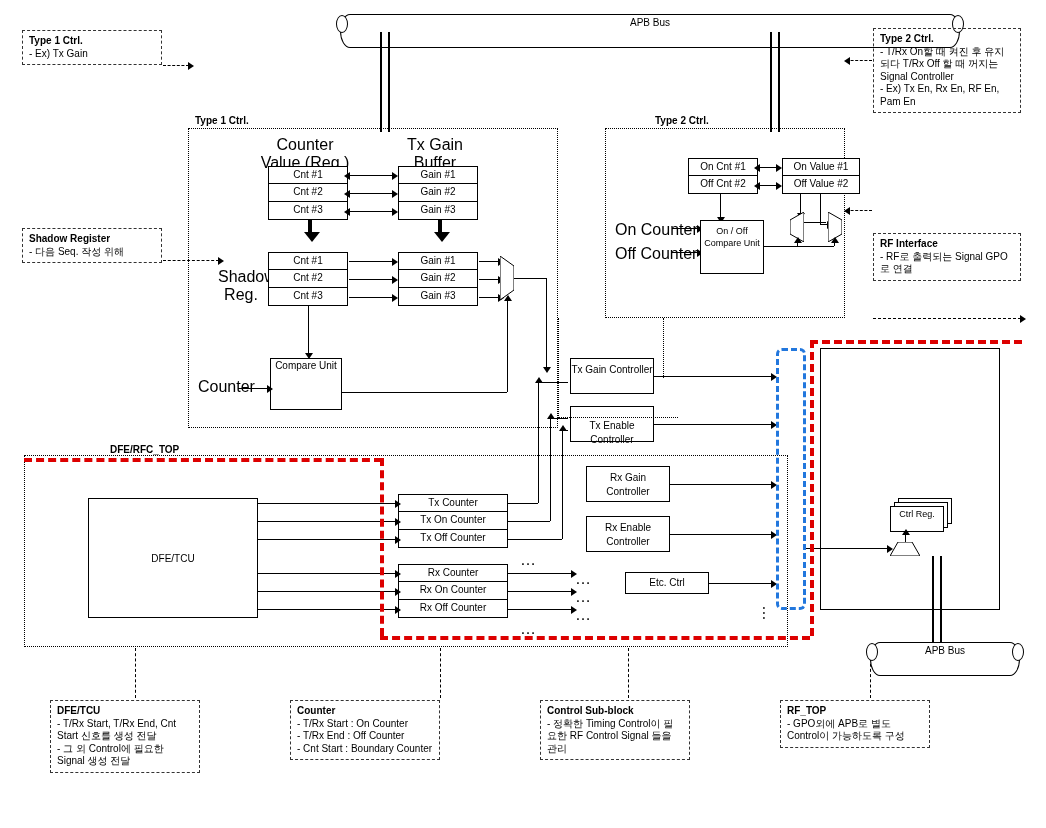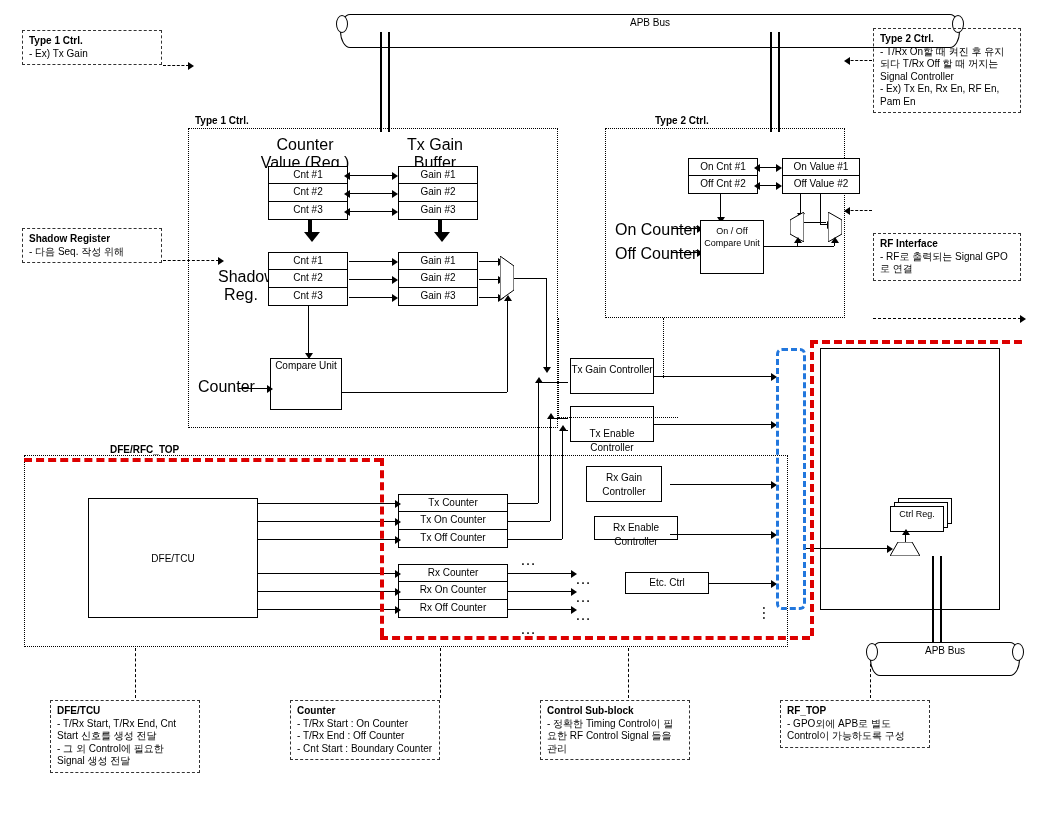--- a/index.html
+++ b/index.html
@@ -253,23 +253,23 @@
     </svg>
 </div>
 <div class="hline abs" style="left:764px; top:246px; width:70px;"></div>
 <div class="vline abs arrow-u" style="left:797px; top:242px; height:4px;"></div>
 <div class="vline abs arrow-u" style="left:834px; top:242px; height:4px;"></div>
 <div class="hline abs" style="left:804px; top:222px; width:22px;"></div>
 
 <div class="abs dotted" style="left:24px; top:455px; width:764px; height:192px;"></div>
 
 <div class="abs solidbox" style="left:570px; top:358px; width:84px; height:36px; line-height:14px; padding-top:4px;">Tx Gain Controller</div>
-<div class="abs solidbox" style="left:570px; top:406px; width:84px; height:36px; line-height:14px; padding-top:20px;">Tx Enable Controller</div>
-<div class="abs solidbox" style="left:586px; top:466px; width:76px; height:36px; line-height:14px; padding-top:4px;">Rx Gain Controller</div>
-<div class="abs solidbox" style="left:586px; top:516px; width:84px; height:24px; line-height:14px; padding-top:4px;margin-left:8px;">Rx Enable Controller</div>
+<div class="abs solidbox" style="left:570px; top:406px; width:84px; height:36px; line-height:14px; padding-top:12px;">Tx Enable Controller</div>
+<div class="abs solidbox" style="left:586px; top:466px; width:84px; height:36px; line-height:14px; padding-top:4px;">Rx Gain Controller</div>
+<div class="abs solidbox" style="left:586px; top:516px; width:84px; height:36px; line-height:14px; padding-top:4px;">Rx Enable Controller</div>
 <div class="abs solidbox" style="left:625px; top:572px; width:84px; height:22px; line-height:20px;">Etc. Ctrl</div>
 <div class="abs mini" style="left:760px; top:604px; transform:rotate(90deg);">…</div>
 
 <div class="hline abs arrow-r" style="left:654px; top:376px; width:118px;"></div>
 <div class="hline abs arrow-r" style="left:654px; top:424px; width:118px;"></div>
 <div class="hline abs arrow-r" style="left:670px; top:484px; width:102px;"></div>
 <div class="hline abs arrow-r" style="left:670px; top:534px; width:102px;"></div>
 <div class="hline abs arrow-r" style="left:709px; top:583px; width:63px;"></div>
 
 <div class="abs" style="left:558px; top:318px; width:120px; height:100px; border-left:1.5px dotted #000; border-bottom:1.5px dotted #000;"></div>

